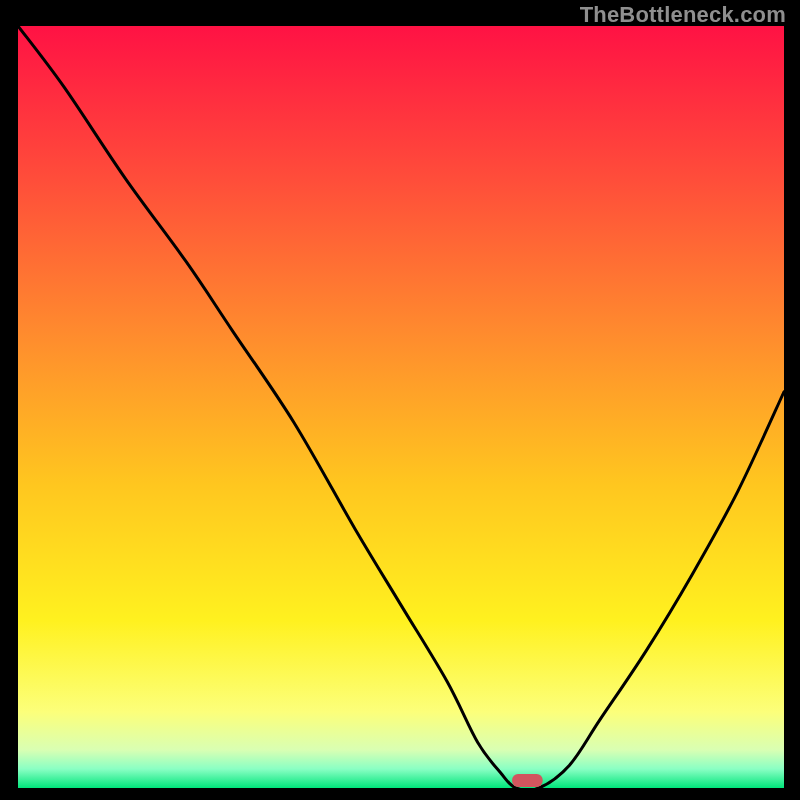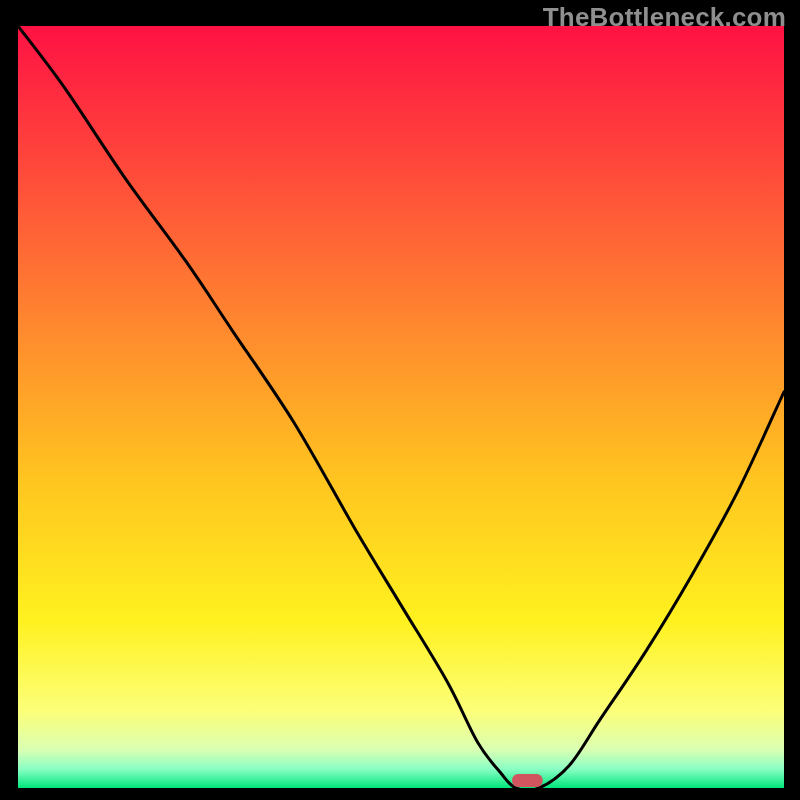--- a/index.html
+++ b/index.html
@@ -13,21 +13,21 @@
   .container {
     position: relative;
     width: 800px;
     height: 800px;
   }
   .watermark {
     position: absolute;
     top: 2px;
     right: 14px;
     font-family: Arial, Helvetica, sans-serif;
-    font-size: 26px;
+    font-size: 22px;
     font-weight: 600;
     color: #8f8f8f;
     letter-spacing: 0.2px;
     z-index: 5;
   }
   svg.plot {
     position: absolute;
     left: 18px;
     top: 26px;
     width: 766px;

